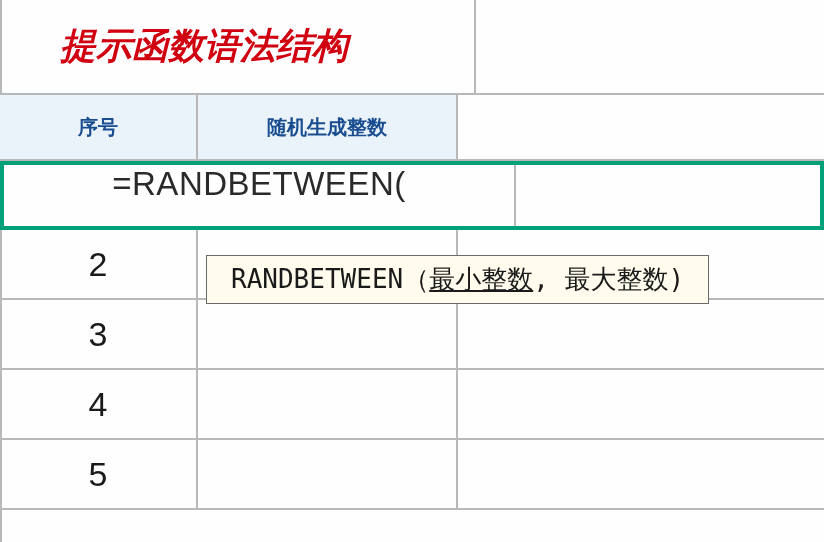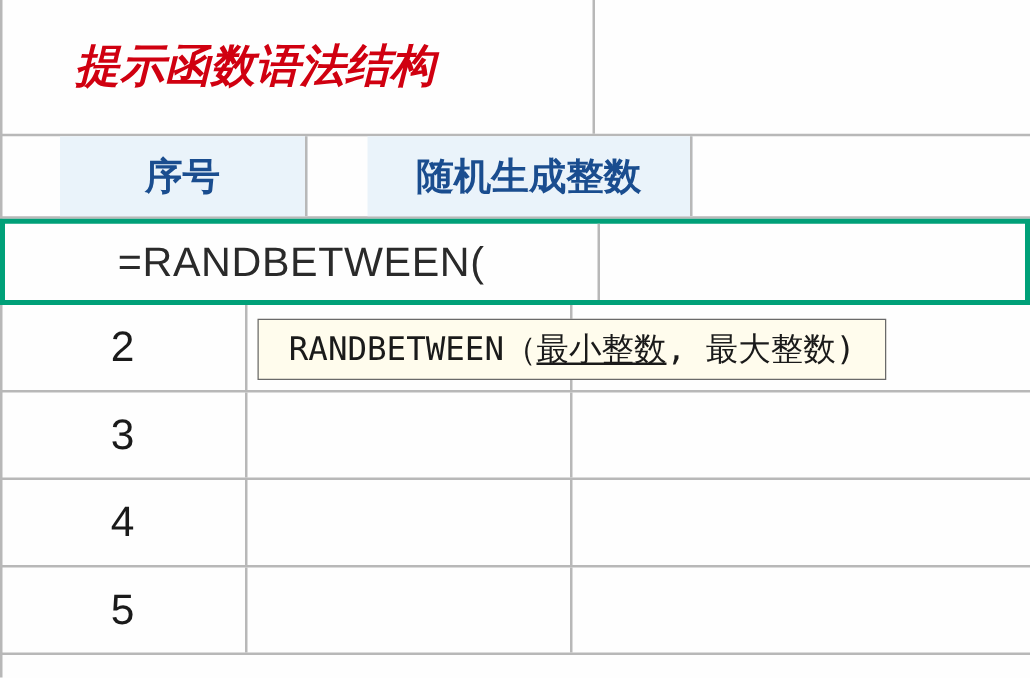--- a/index.html
+++ b/index.html
@@ -38,40 +38,39 @@
       width: 198px;
     }
     .col-b {
       width: 260px;
     }
     .col-c {
       flex: 1;
       border-right: none;
     }
     .title-row {
-      height: 109px;
+      height: 95px;
       gap: 24px;
     }
     .title-text {
       font-size: 36px;
       font-weight: bold;
       font-style: italic;
       color: #d00010;
       padding-left: 60px;
       white-space: nowrap;
     }
     .header-row {
       height: 66px;
     }
     .header-cell {
       background: #eaf3fa;
-      font-size: 30px;
+      font-size: 20px;
       font-weight: bold;
       color: #1a4d8f;
-      margin-left: 48px;
     }
     .data-row {
       height: 70px;
     }
     .formula-row {
       height: 69px;
       border: 4px solid #00a078;
       border-bottom: 4px solid #00a078;
       position: relative;
     }
@@ -80,23 +79,23 @@
     }
     .formula-cell {
       font-size: 33px;
       color: #2a2a2a;
       font-family: "Arial", sans-serif;
       letter-spacing: 0.5px;
       justify-content: center;
       padding-left: 0;
     }
     .formula-merged {
-      width: 476px;
+      width: 512px;
       display: flex;
-      align-items: center;
+      align-items: flex-start;
       justify-content: center;
     }
     .seq-cell {
       font-size: 34px;
       color: #1a1a1a;
       font-family: "Arial", sans-serif;
     }
     .tooltip {
       position: absolute;
       top: 255px;

